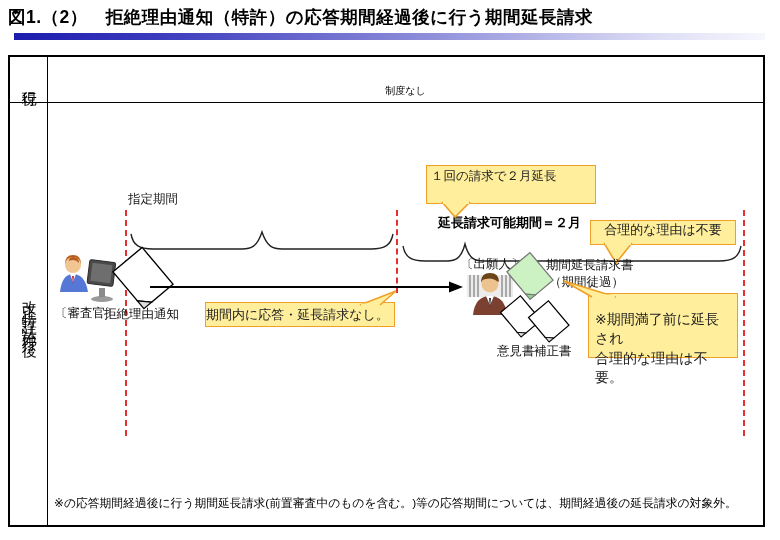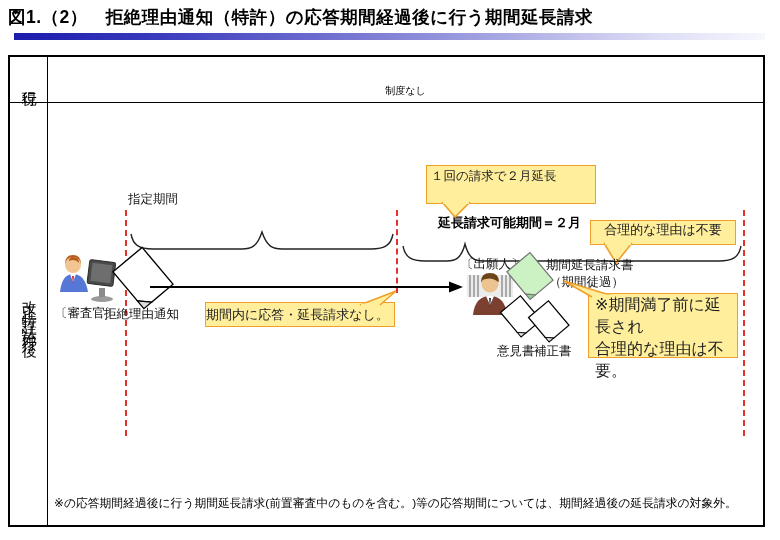--- a/index.html
+++ b/index.html
@@ -27,21 +27,21 @@
   .rl2{left:396px;top:210px;height:83px;}
   .rl3{left:743px;top:210px;height:226px;}
   
   .designated{left:128px;top:191px;width:268px;text-align:left;font-size:12.5px;line-height:1.3;color:#222;}
   .ext-label{left:438px;top:214px;font-size:13px;font-weight:bold;white-space:nowrap;}
   
   .callout{background:#ffef9c;border:1.6px solid #f0a028;color:#222;box-sizing:border-box;}
   .co-both{left:426px;top:165px;width:170px;height:39px;font-size:12.5px;line-height:1.35;padding:2px 4px;}
   .co-reason{left:590px;top:220px;width:146px;height:25px;font-size:13px;display:flex;justify-content:center;}
   .co-noresp{left:205px;top:302px;width:190px;height:25px;font-size:13px;display:flex;align-items:center;white-space:nowrap;}
-  .co-already{left:588px;top:293px;width:150px;height:65px;font-size:16px;line-height:1.38;padding:0 6px;}
+  .co-already{left:588px;top:293px;width:150px;height:65px;font-size:14px;line-height:1.38;padding:16px 6px;}
   .tail{overflow:visible;}
   
   .lbl{font-size:12.5px;white-space:nowrap;color:#111;}
   .small-note{left:54px;top:496px;font-size:11.8px;white-space:nowrap;color:#000;}
 </style>
 </head>
 <body>
 
 <div class="abs title">図1.（2）　拒絶理由通知（特許）の応答期間経過後に行う期間延長請求</div>
 <div class="abs title-bar"></div>

